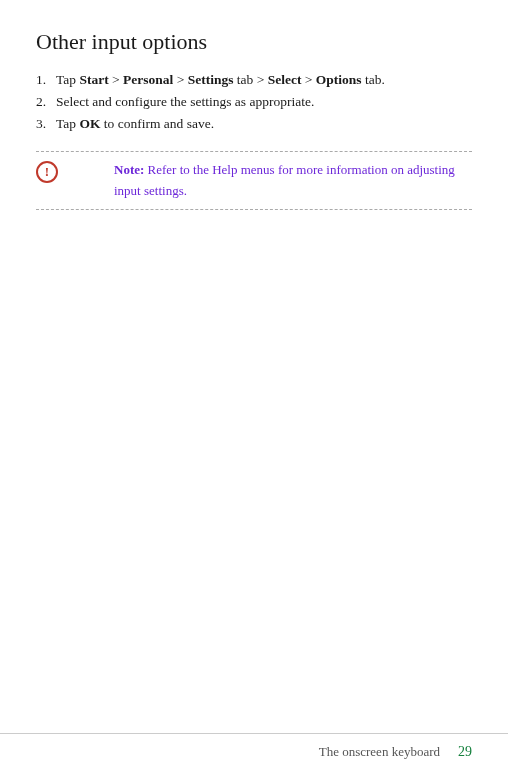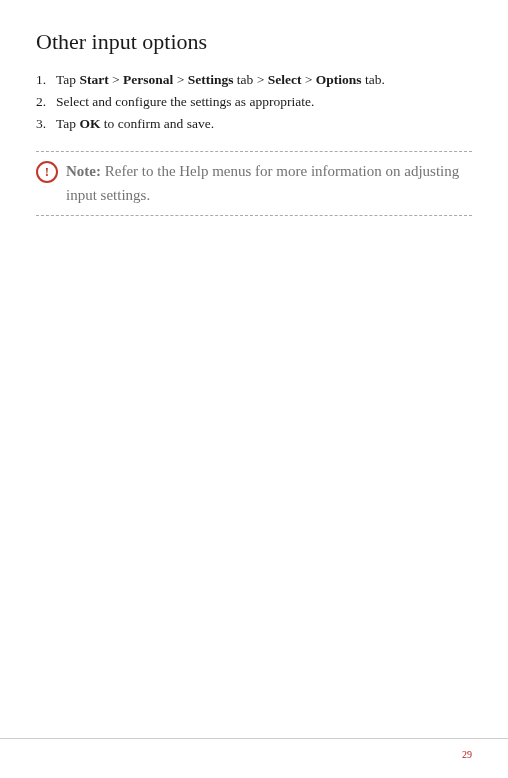--- a/index.html
+++ b/index.html
@@ -83,23 +83,24 @@
       display: flex;
       align-items: center;
       justify-content: center;
       font-size: 13px;
       font-weight: bold;
       color: #c0392b;
       margin-top: 1px;
     }
 
     .note-text {
-      font-size: 15px;
-      color: #737373;
+      font-size: 13px;
+      color: #6d28d9;
       line-height: 1.55;
+      margin-left: 48px;
     }
 
     .note-text .note-label {
       font-weight: bold;
     }
 
     .page-footer {
       position: absolute;
       bottom: 18px;
       left: 0;
@@ -111,22 +112,22 @@
       border-top: 1px solid #ccc;
       padding-top: 10px;
     }
 
     .footer-text {
       font-size: 13px;
       color: #555;
     }
 
     .footer-page-num {
-      font-size: 10px;
-      color: #b91c1c;
+      font-size: 14px;
+      color: #15803d;
       margin-left: 18px;
       text-align: right;
     }
   </style>
 </head>
 <body>
 
 <div class="page-content">
 
   <h1 class="page-title">Other input options</h1>
@@ -150,14 +151,15 @@
   <div class="note-box">
     <div class="note-icon">!</div>
     <p class="note-text">
       <span class="note-label">Note:</span><span> Refer to the Help menus for more information on adjusting input settings.</span>
     </p>
   </div>
 
 </div>
 
 <div class="page-footer">
+  <span class="footer-text">The onscreen keyboard</span>
   <span class="footer-page-num">29</span>
 </div>
 
 </body></html>

